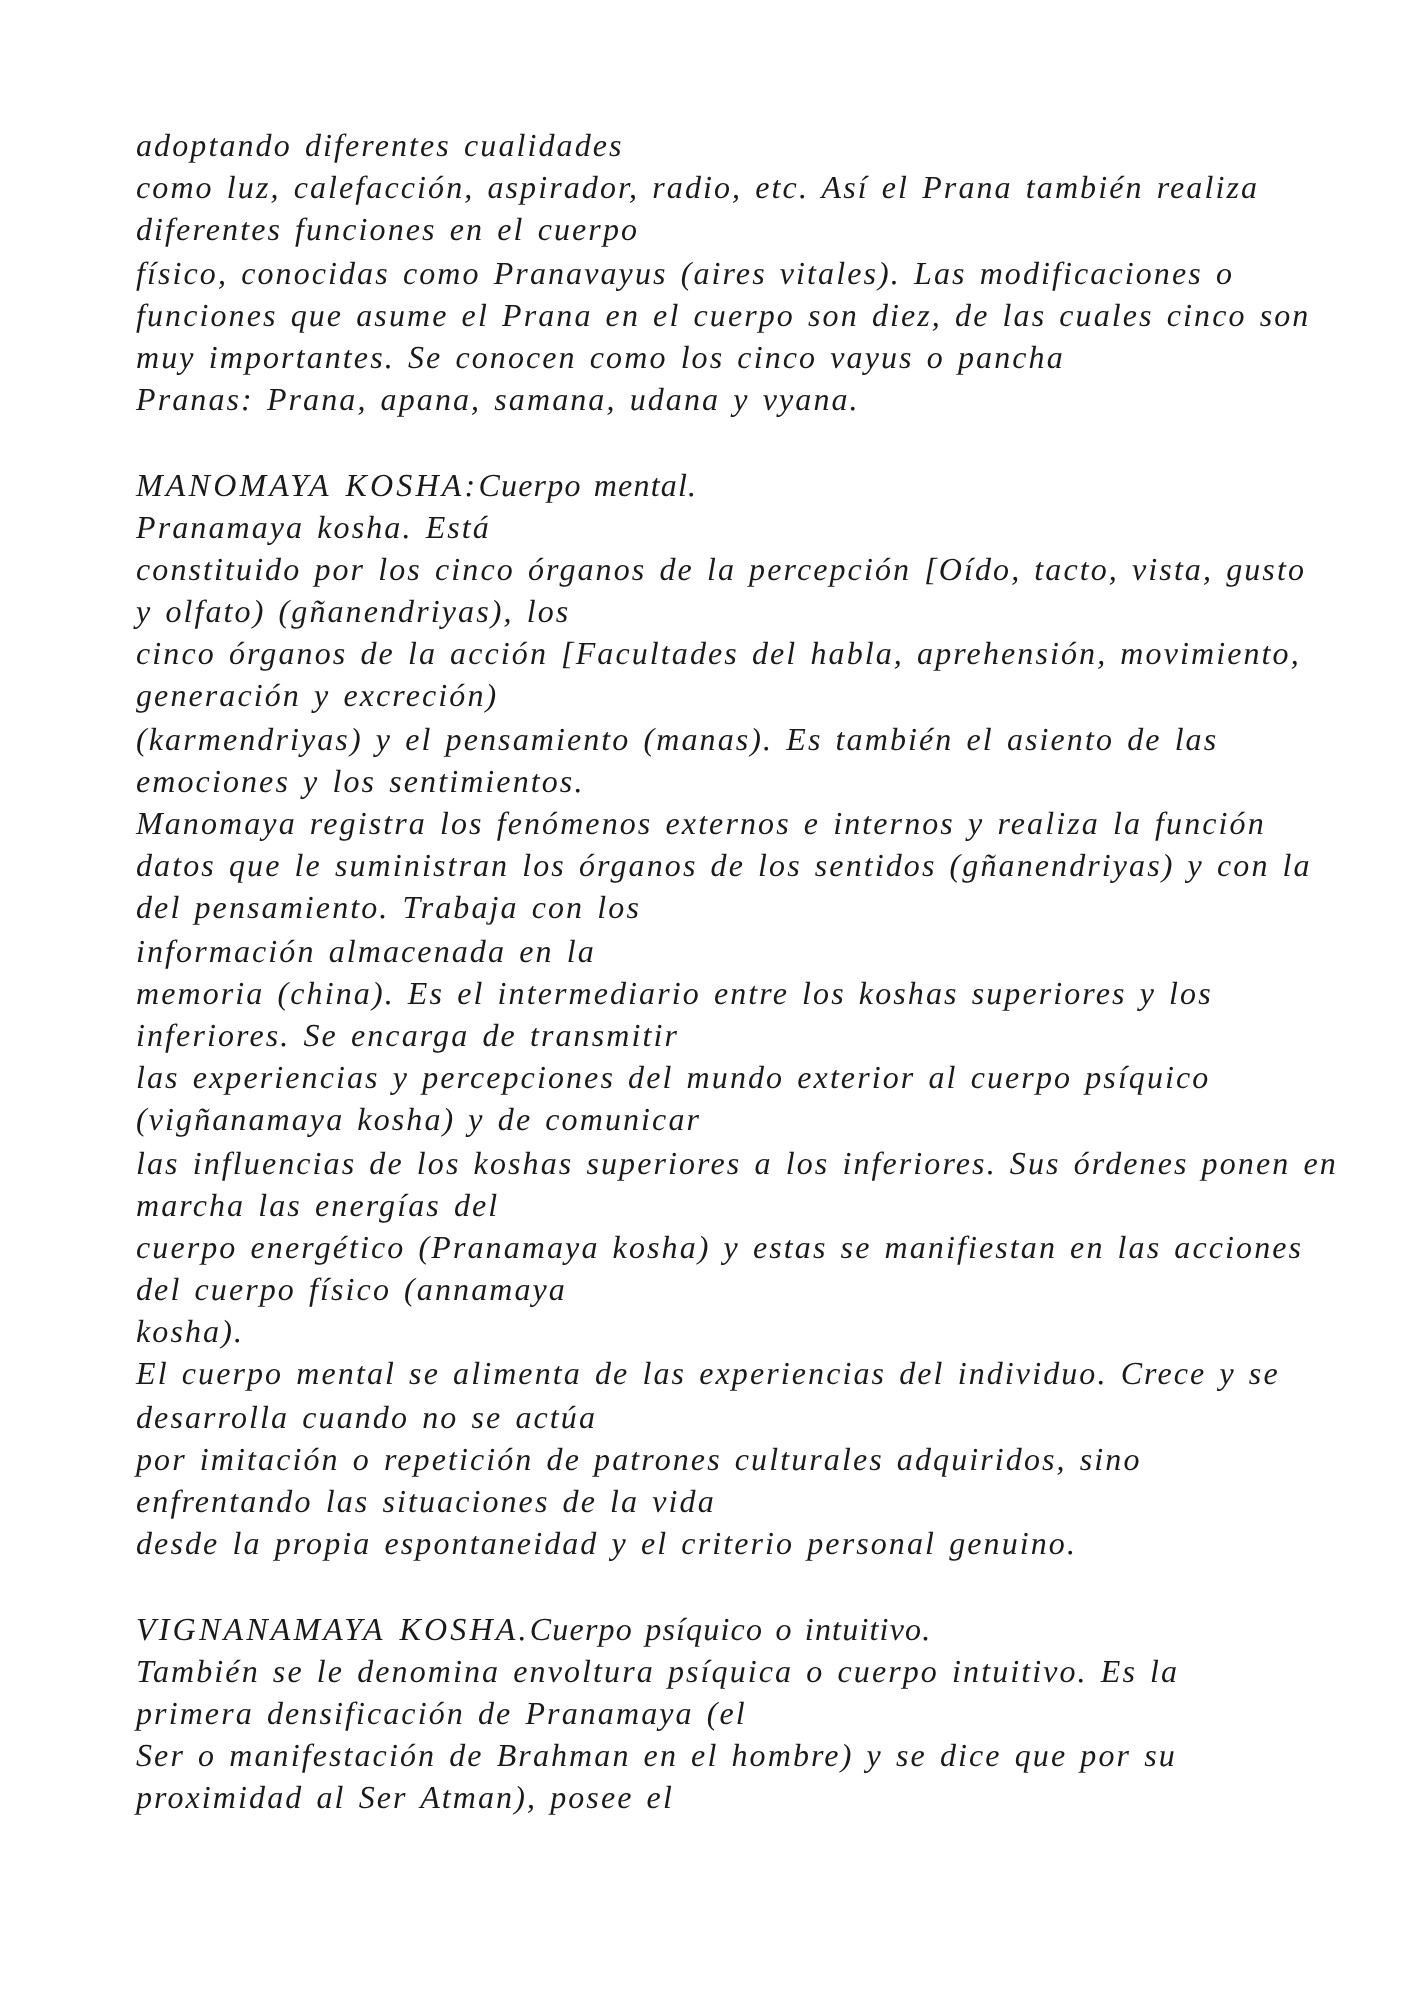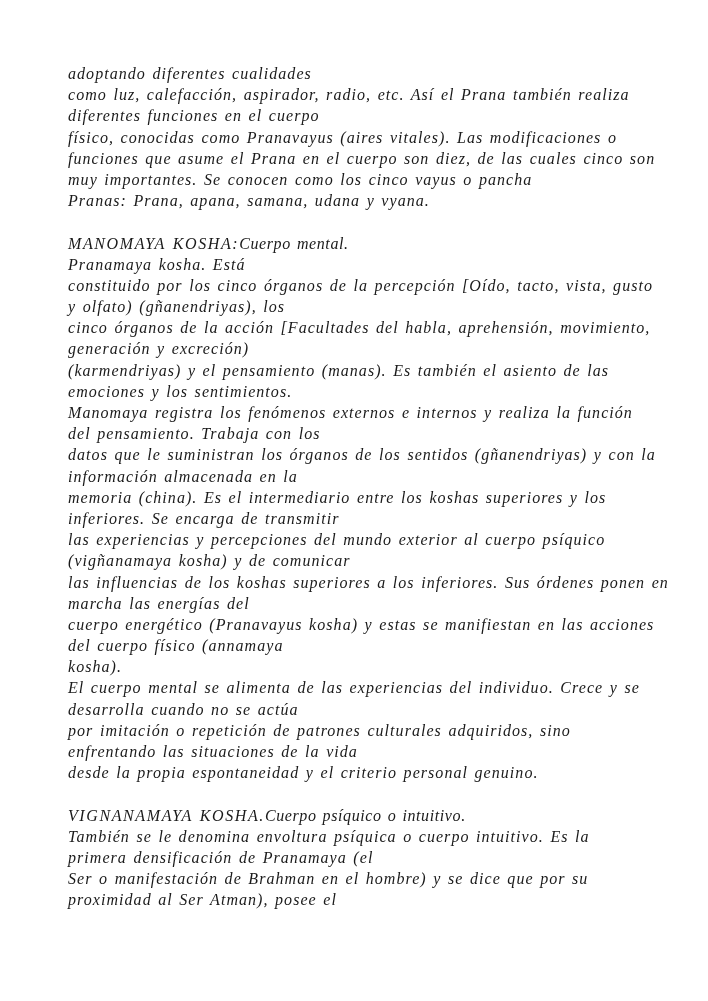--- a/index.html
+++ b/index.html
@@ -39,30 +39,30 @@
   <div>
     <span class="line"><span class="heading-caps">MANOMAYA KOSHA:</span><span class="heading-sub">Cuerpo mental.</span></span>
     <span class="line">Pranamaya kosha. Está</span>
     <span class="line">constituido por los cinco órganos de la percepción [Oído, tacto, vista, gusto</span>
     <span class="line">y olfato) (gñanendriyas), los</span>
     <span class="line">cinco órganos de la acción [Facultades del habla, aprehensión, movimiento,</span>
     <span class="line">generación y excreción)</span>
     <span class="line">(karmendriyas) y el pensamiento (manas). Es también el asiento de las</span>
     <span class="line">emociones y los sentimientos.</span>
     <span class="line">Manomaya registra los fenómenos externos e internos y realiza la función</span>
+    <span class="line">datos que le suministran los órganos de los sentidos (gñanendriyas) y con la</span>
     <span class="line">del pensamiento. Trabaja con los</span>
-    <span class="line">datos que le suministran los órganos de los sentidos (gñanendriyas) y con la</span>
     <span class="line">información almacenada en la</span>
     <span class="line">memoria (china). Es el intermediario entre los koshas superiores y los</span>
     <span class="line">inferiores. Se encarga de transmitir</span>
     <span class="line">las experiencias y percepciones del mundo exterior al cuerpo psíquico</span>
     <span class="line">(vigñanamaya kosha) y de comunicar</span>
     <span class="line">las influencias de los koshas superiores a los inferiores. Sus órdenes ponen en</span>
     <span class="line">marcha las energías del</span>
-    <span class="line">cuerpo energético (Pranavayus kosha) y estas se manifiestan en las acciones</span>
+    <span class="line">cuerpo energético (Pranamaya kosha) y estas se manifiestan en las acciones</span>
     <span class="line">del cuerpo físico (annamaya</span>
     <span class="line">kosha).</span>
     <span class="line">El cuerpo mental se alimenta de las experiencias del individuo. Crece y se</span>
     <span class="line">desarrolla cuando no se actúa</span>
     <span class="line">por imitación o repetición de patrones culturales adquiridos, sino</span>
     <span class="line">enfrentando las situaciones de la vida</span>
     <span class="line">desde la propia espontaneidad y el criterio personal genuino.</span>
   </div>
 
   <div class="blank"></div>

